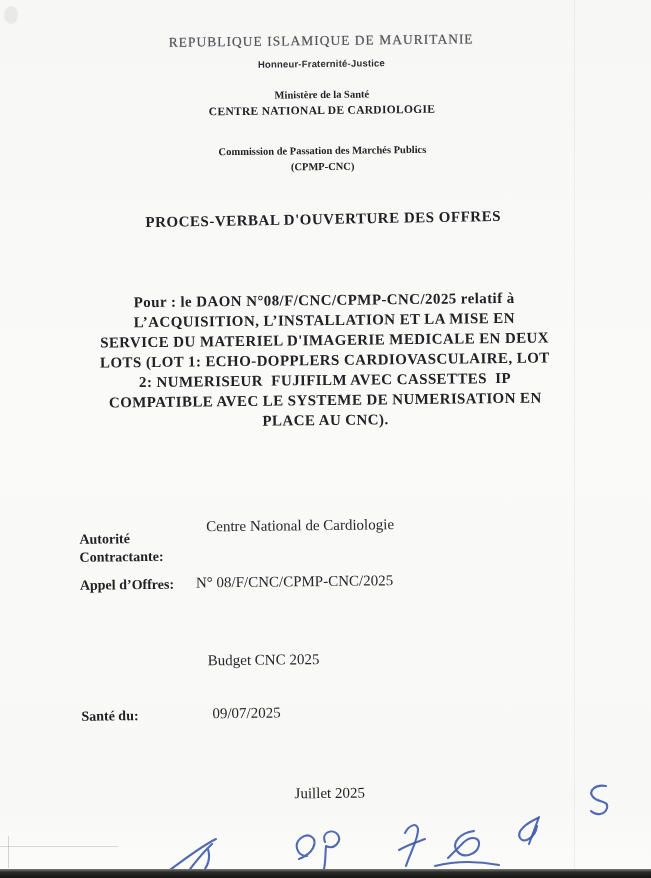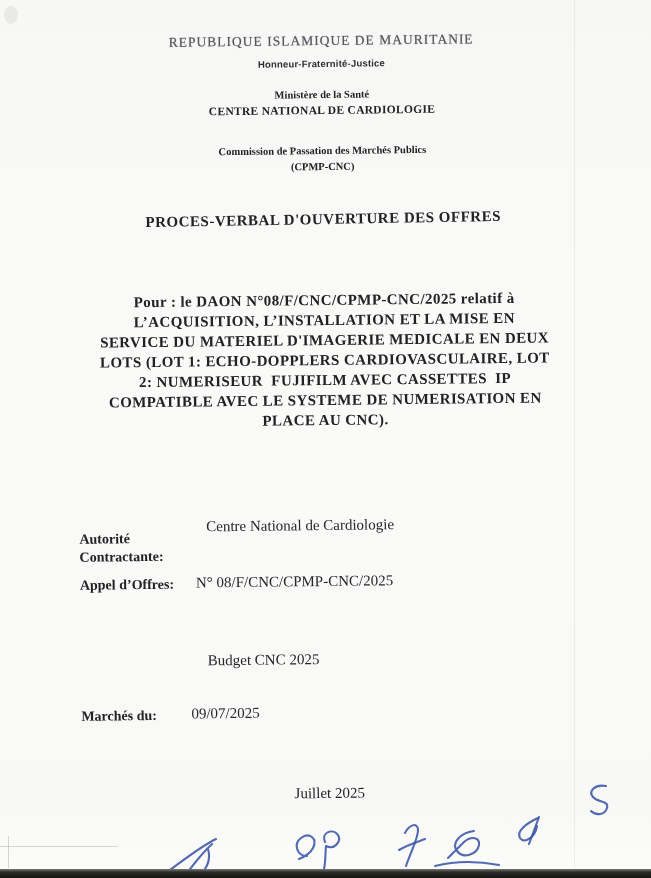--- a/index.html
+++ b/index.html
@@ -47,21 +47,21 @@
   .subject{
     position:absolute;left:55px;top:290px;width:541px;text-align:center;
     font-size:15px;font-weight:bold;line-height:20px;letter-spacing:0.4px;
   }
   .subject-line{white-space:pre-wrap;}
   .fl{position:absolute;left:78px;font-size:14px;font-weight:bold;white-space:pre-line;line-height:18px;}
   .fv{position:absolute;font-size:15px;color:#26262b;}
   .fl.r1{top:528px;} .fv.r1{left:205px;top:517px;}
   .fl.r2{top:574px;} .fv.r2{left:194px;top:573px;}
   .fl.r3{top:633px;} .fv.r3{left:205px;top:651px;}
-  .fl.r4{top:705px;} .fv.r4{left:188px;top:704px;}
+  .fl.r4{top:705px;} .fv.r4{left:209px;top:704px;}
   .footer-date{top:785px;font-size:15px;}
   .sig{position:absolute;}
   .sig path{fill:none;stroke:#3a55a6;stroke-width:2.1;stroke-linecap:round;stroke-linejoin:round;opacity:0.88;}
 </style>
 </head>
 <body>
 
 <div class="page">
 
   <div class="content">
@@ -87,21 +87,21 @@
 
     <div class="fl r1">Autorité
 Contractante:</div>
     <div class="fv r1">Centre National de Cardiologie</div>
 
     <div class="fl r2">Appel d’Offres:</div>
     <div class="fv r2">N° 08/F/CNC/CPMP-CNC/2025</div>
 
     <div class="fv r3">Budget CNC 2025</div>
 
-    <div class="fl r4">Marchés du:</div>
+    <div class="fl r4">Santé du:</div>
     <div class="fv r4">09/07/2025</div>
 
     <div class="c footer-date">Juillet 2025</div>
   </div>
 
   <svg class="sig" style="left:160px;top:837px;" width="80" height="41" viewBox="0 0 80 41">
     <path d="M3,38 C20,26 38,11 56,2"></path>
     <path d="M24,40 C33,28 41,17 52,7 M48,12 C50,19 49,26 45,32"></path>
   </svg>
 

